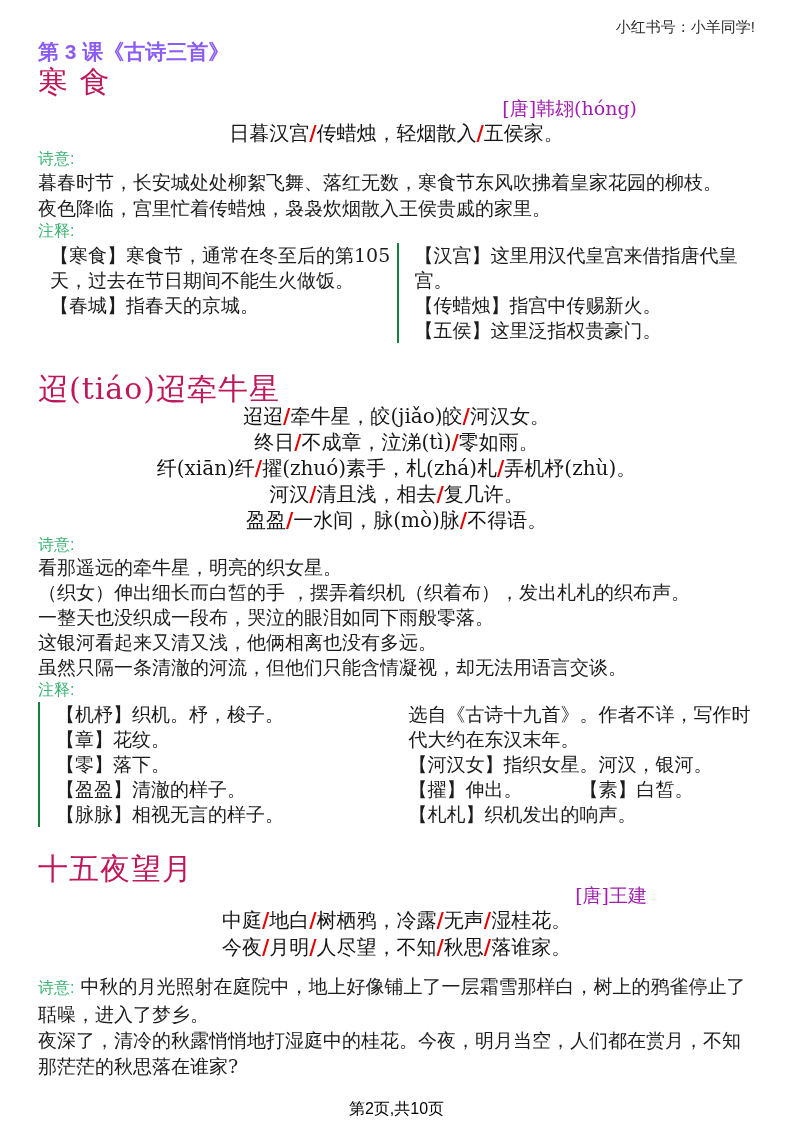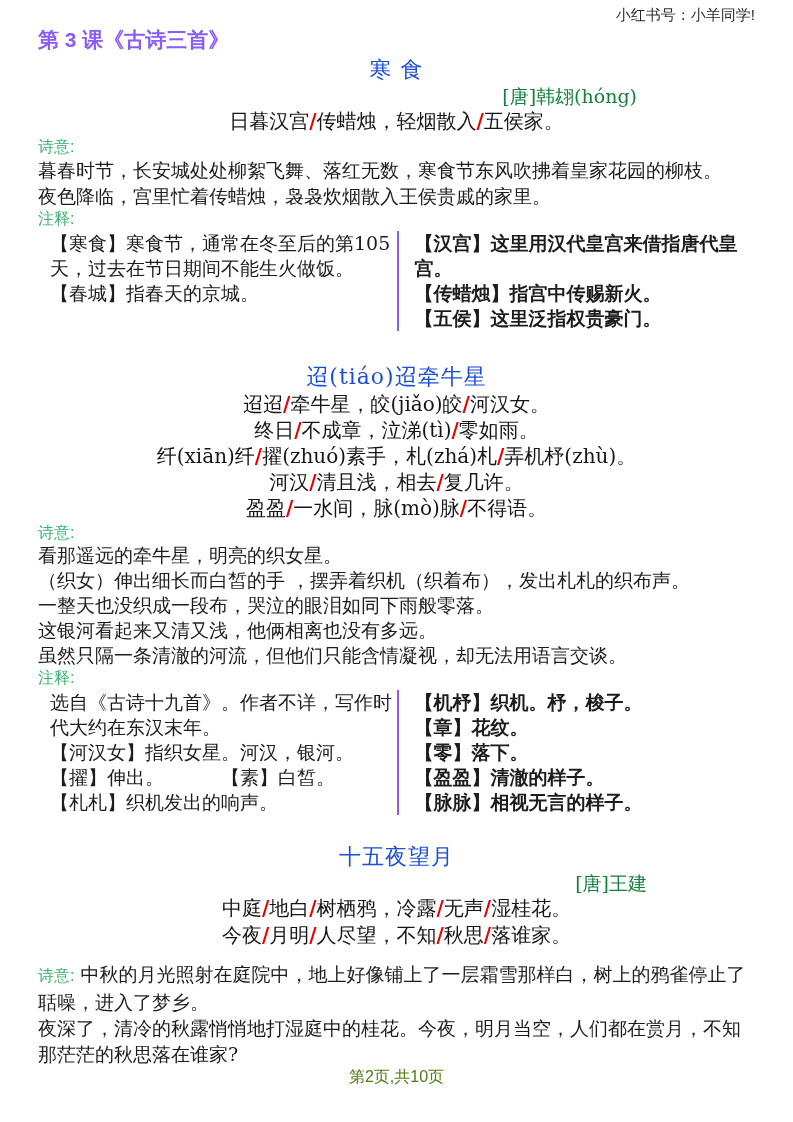--- a/index.html
+++ b/index.html
@@ -2,21 +2,21 @@
 <html><head>
 <meta charset="utf-8">
 <style>
   html,body{margin:0;padding:0;background:#ffffff;}
   .page{
     position:relative;
     width:793px;height:1122px;
     margin:0 auto;
     background:#ffffff;
     box-sizing:border-box;
-    padding:6px 38px 0 38px;
+    padding:18px 38px 0 38px;
     overflow:hidden;
     font-family:"DejaVu Serif", serif;
     color:#1c1c1c;
     border-radius:25px;
   }
   .watermark{
     text-align:right;
     font-family:"Liberation Sans", sans-serif;
     font-size:15px;
     line-height:18px;
@@ -24,34 +24,34 @@
   }
   .lesson-title{
     margin-top:4px;
     font-family:"Liberation Sans", sans-serif;
     font-weight:bold;
     font-size:21px;
     line-height:24px;
     color:#8b5cf6;
   }
   .poem-title{
-    text-align:center;
-    font-size:22px;
+    text-align:left;
+    font-size:30px;
     line-height:28px;
     letter-spacing:1px;
-    color:#1d4ed8;
+    color:#be185d;
   }
   .poem-title.mt1{margin-top:4px;}
   .poem-title.mt2{margin-top:32px;}
   .poem-title.mt3{margin-top:28px;}
   .poem-author{
     text-align:right;
     font-size:19px;
     line-height:24px;
-    color:#15803d;
+    color:#a21caf;
   }
   .poem-author.a1{padding-right:118px;}
   .poem-author.a3{padding-right:108px;}
   .poem-line{
     text-align:center;
     font-size:20px;
     line-height:27px;
     color:#151515;
   }
   .poem2 .poem-line{line-height:26px;}
@@ -77,38 +77,37 @@
   .ann-wrap{
     display:flex;
     margin-top:2px;
   }
   .ann-col{
     box-sizing:border-box;
     width:50%;
     padding-left:12px;
   }
   .ann-col.right-col{
-    border-left:2px solid #8b5cf6;
+    border-left:2px solid #15803d;
     padding-left:16px;
     padding-right:0;
-    font-weight:bold;
   }
   .ann-item{
     font-size:19px;
     line-height:25px;
     color:#1c1c1c;
   }
   .shiyi3{margin-top:12px;}
   .footer{
-    margin-top:0;
+    margin-top:20px;
     text-align:center;
     font-family:"Liberation Sans", sans-serif;
     font-size:16px;
     line-height:20px;
-    color:#4d7c0f;
+    color:#000000;
   }
 </style>
 </head>
 <body>
 
 <div class="page">
 
   <div class="watermark">小红书号：小羊同学!</div>
 
   <div class="lesson-title">第 3 课《古诗三首》</div>
@@ -146,32 +145,32 @@
 
     <div class="label mt">诗意:</div>
     <div class="body-line tight">看那遥远的牵牛星，明亮的织女星。</div>
     <div class="body-line tight">（织女）伸出细长而白皙的手 ，摆弄着织机（织着布），发出札札的织布声。</div>
     <div class="body-line tight">一整天也没织成一段布，哭泣的眼泪如同下雨般零落。</div>
     <div class="body-line tight">这银河看起来又清又浅，他俩相离也没有多远。</div>
     <div class="body-line tight">虽然只隔一条清澈的河流，但他们只能含情凝视，却无法用语言交谈。</div>
 
     <div class="label">注释:</div>
     <div class="ann-wrap">
-      <div class="ann-col">
-        <div class="ann-item">选自《古诗十九首》。作者不详，写作时代大约在东汉末年。</div>
-        <div class="ann-item">【河汉女】指织女星。河汉，银河。</div>
-        <div class="ann-item">【擢】伸出。　　　【素】白皙。</div>
-        <div class="ann-item">【札札】织机发出的响声。</div>
-      </div>
       <div class="ann-col right-col">
         <div class="ann-item">【机杼】织机。杼，梭子。</div>
         <div class="ann-item">【章】花纹。</div>
         <div class="ann-item">【零】落下。</div>
         <div class="ann-item">【盈盈】清澈的样子。</div>
         <div class="ann-item">【脉脉】相视无言的样子。</div>
+      </div>
+      <div class="ann-col">
+        <div class="ann-item">选自《古诗十九首》。作者不详，写作时代大约在东汉末年。</div>
+        <div class="ann-item">【河汉女】指织女星。河汉，银河。</div>
+        <div class="ann-item">【擢】伸出。　　　【素】白皙。</div>
+        <div class="ann-item">【札札】织机发出的响声。</div>
       </div>
     </div>
   </div>
 
   <div>
     <div class="poem-title mt3">十五夜望月</div>
     <div class="poem-author a3">[唐]王建</div>
     <div class="poem-line">中庭<span class="slash">/</span>地白<span class="slash">/</span>树栖鸦，冷露<span class="slash">/</span>无声<span class="slash">/</span>湿桂花。</div>
     <div class="poem-line">今夜<span class="slash">/</span>月明<span class="slash">/</span>人尽望，不知<span class="slash">/</span>秋思<span class="slash">/</span>落谁家。</div>
 

